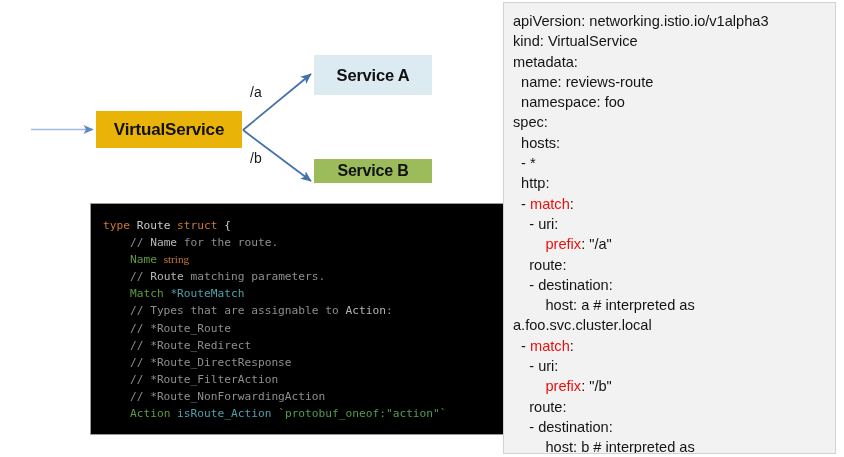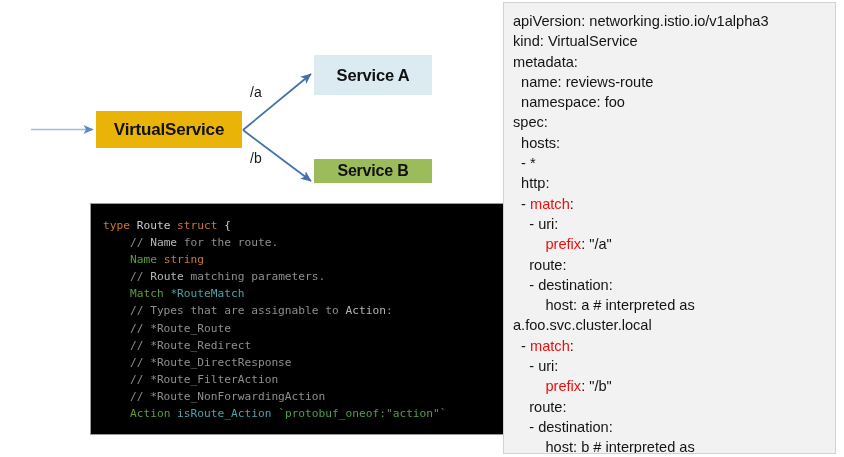--- a/index.html
+++ b/index.html
@@ -79,21 +79,21 @@
     padding: 13px 0 0 12px;
     font-family: "DejaVu Sans Mono", monospace;
     font-size: 11.2px;
     line-height: 17.1px;
     white-space: pre;
     overflow: hidden;
     margin-left: 40px;
   }
   .code-line { color: #c9c9c9; }
   .tok-kw      { color: #cc7832; }
-  .tok-type    { color: #cc7832; }
+  .tok-type    { color: #cc7832; font-family: Liberation Serif, serif; }
   .tok-green   { color: #5d9c3c; }
   .tok-cyan    { color: #4ea0a8; }
   .tok-comment { color: #8e8e8e; }
   .tok-cmt-em  { color: #b4b4b4; }
   .tok-str     { color: #4f9e4f; }
   .tok-plain   { color: #c9c9c9; }
 
   
   #yaml-panel {
     position: absolute;

